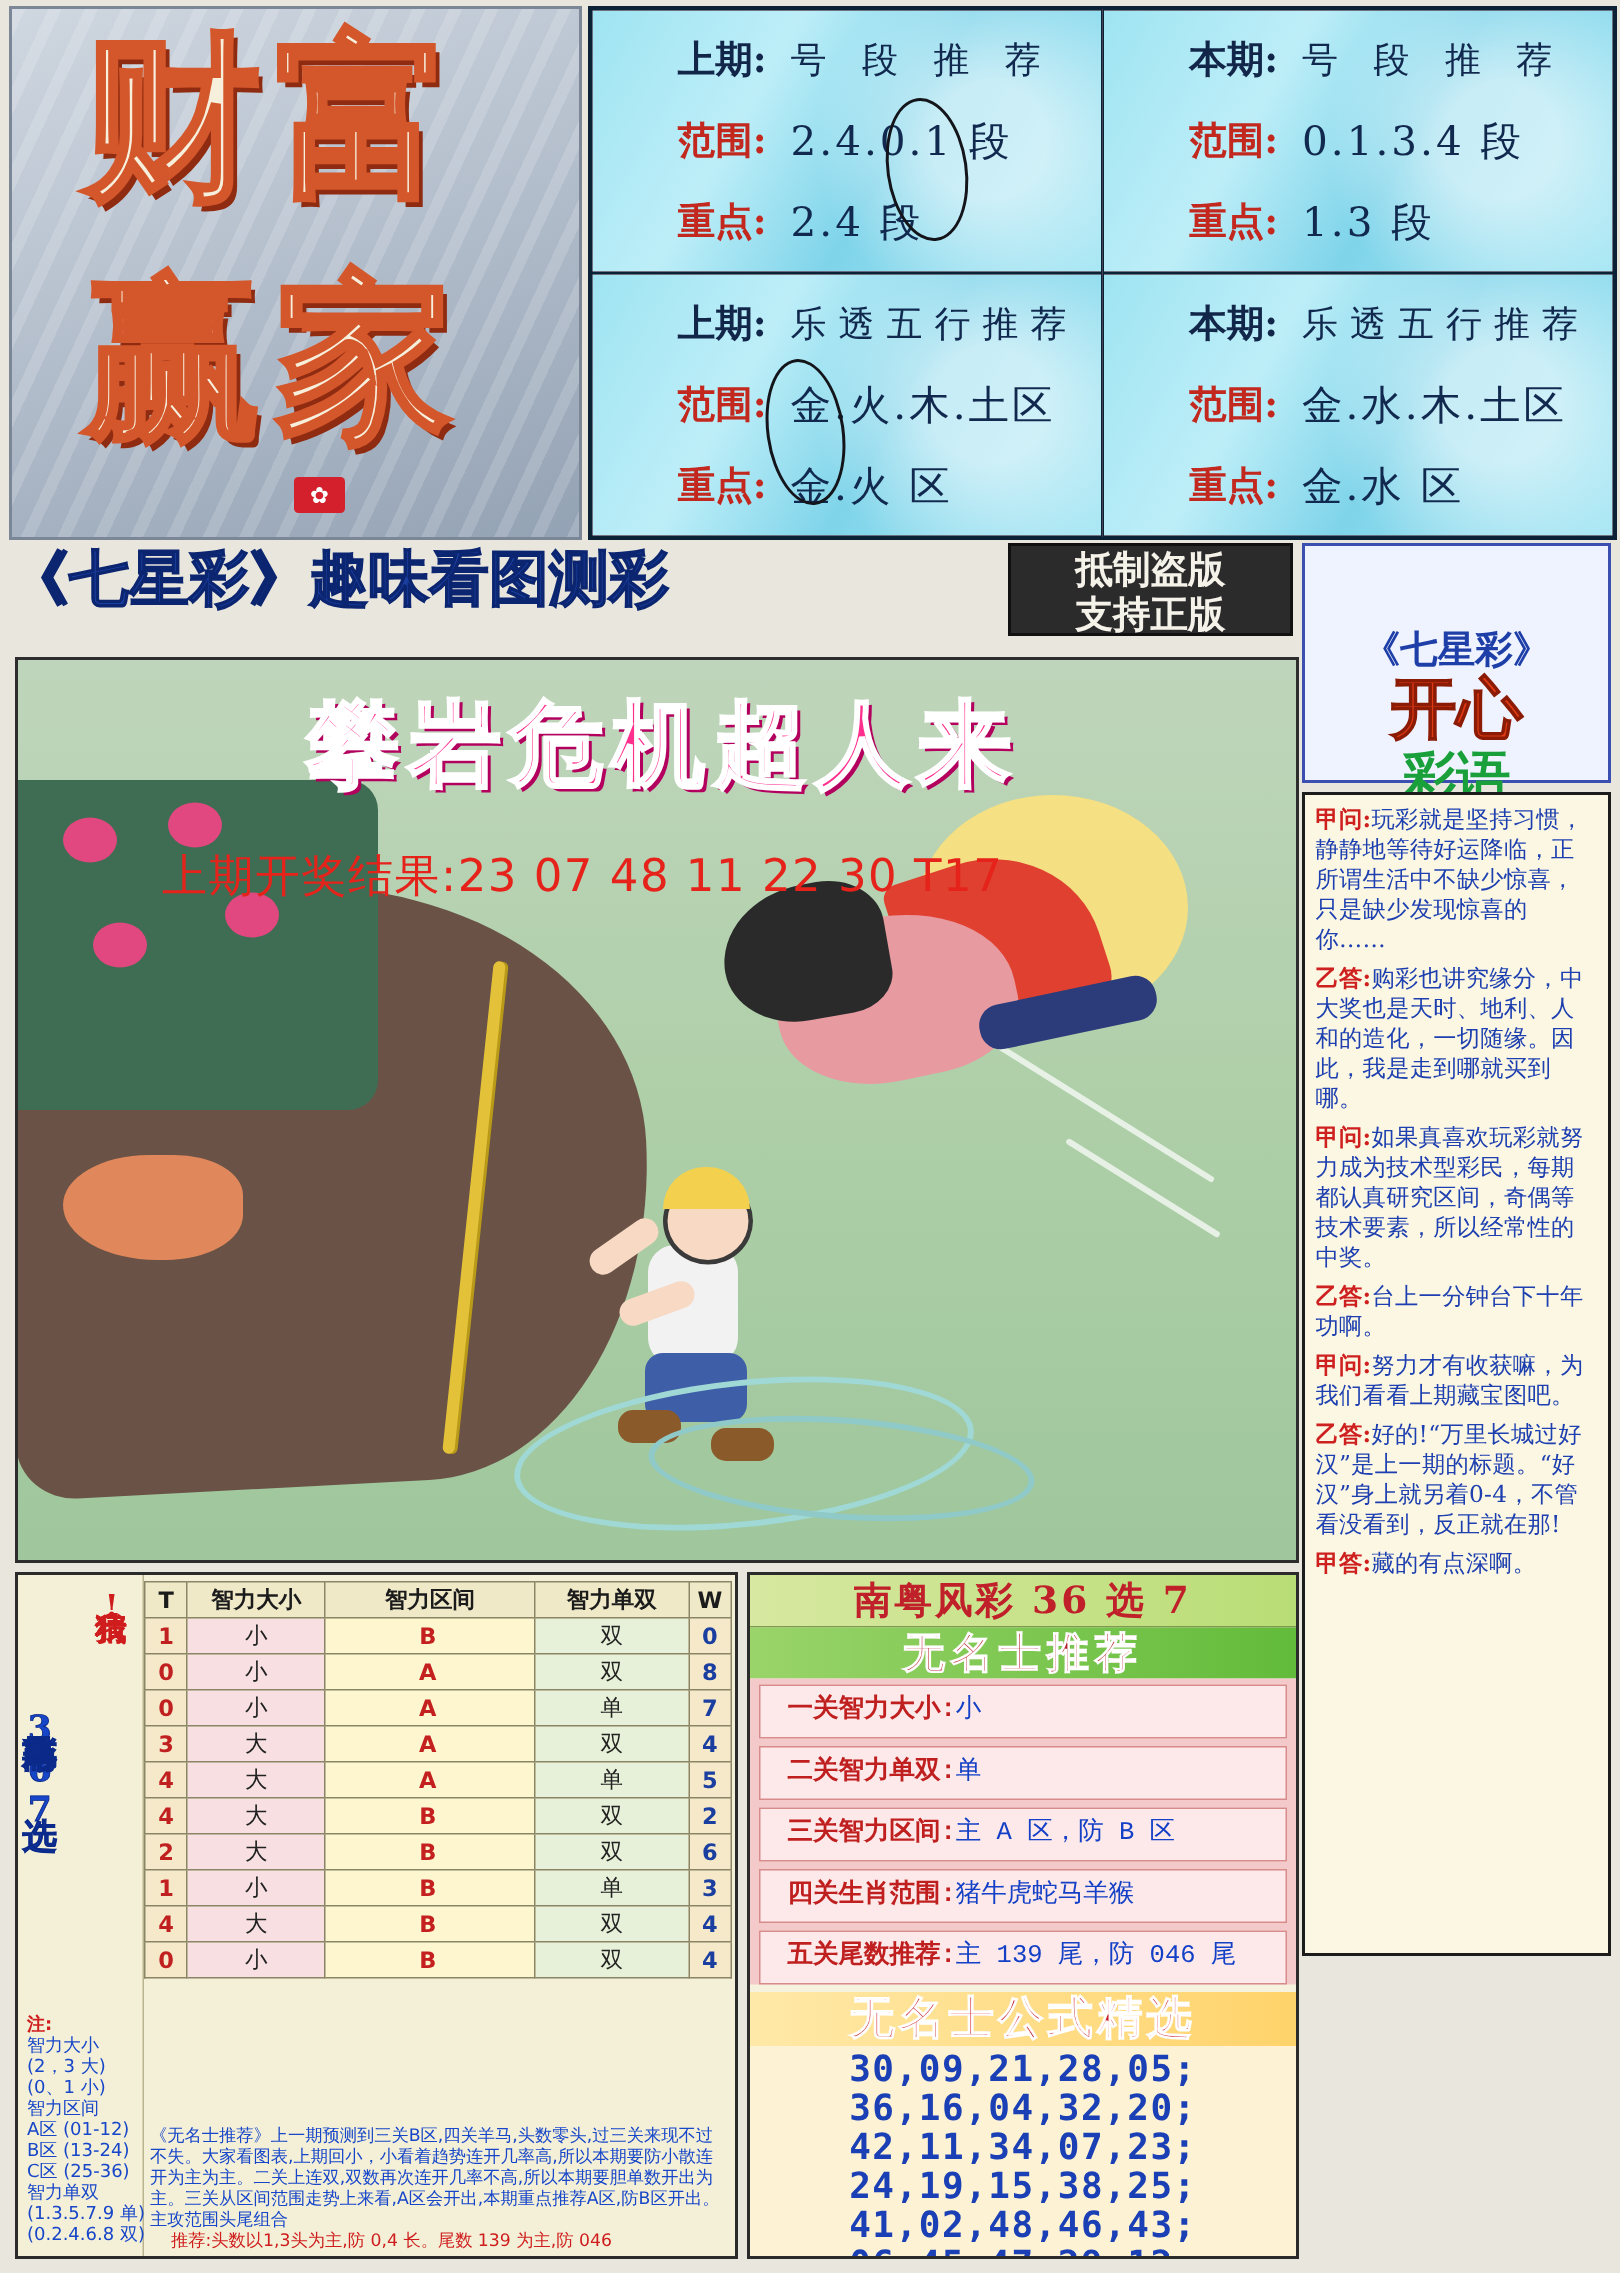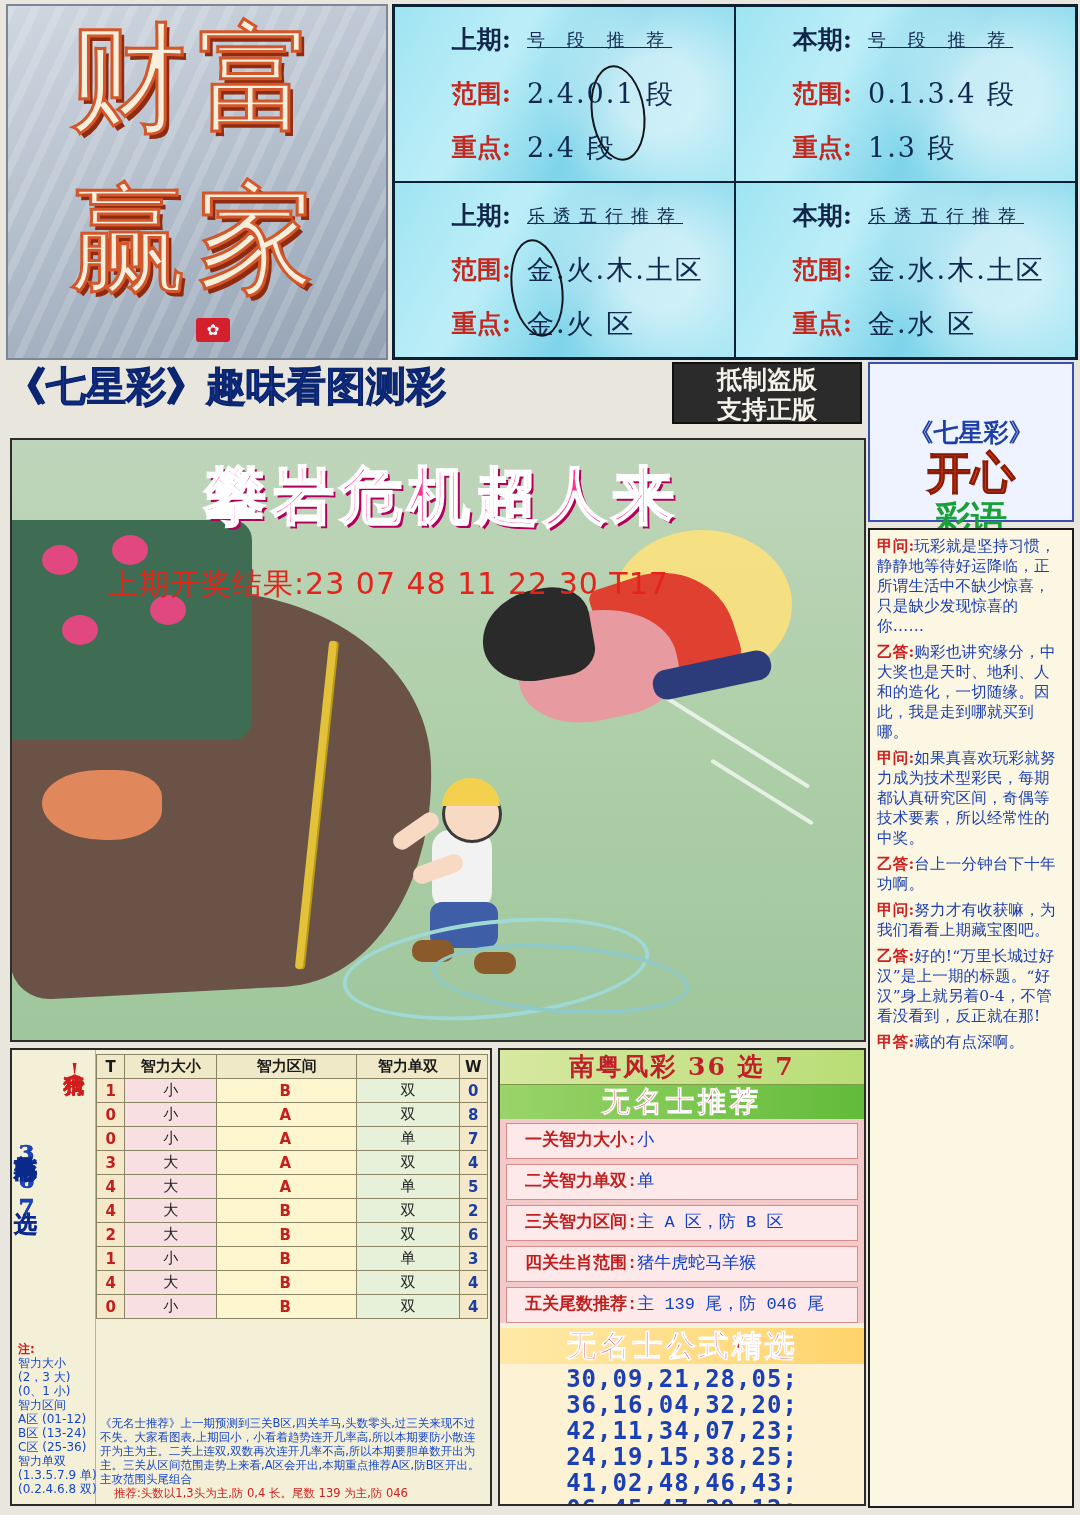--- a/index.html
+++ b/index.html
@@ -17,27 +17,28 @@
     position:absolute;left:6px;top:4px;width:378px;height:352px;
     background:linear-gradient(160deg,#cfd7e0 0%,#b9c3d0 40%,#93a2b4 100%);
     border:2px solid #7b8796;
     overflow:hidden;
   }
   .logo-box:after{
     content:"";position:absolute;inset:0;
     background:repeating-linear-gradient(115deg,rgba(255,255,255,.16) 0 8px,rgba(0,0,0,0) 8px 22px);
   }
   .logo-word{
-    position:absolute;width:100%;text-align:center;
+    position:absolute;width:100%;
     font-family:"DejaVu Serif","Liberation Serif",serif;
-    font-weight:normal;letter-spacing:10px;
+    font-weight:bold;letter-spacing:10px;
     color:#f6efdc;
     -webkit-text-stroke:3px #d4562b;
     text-shadow:4px 5px 0 #8e2b10, 0 0 2px #ffd9a0;
     z-index:3;
+    margin-left:48px;
   }
   .logo-word.l1{top:12px;font-size:118px;line-height:120px;}
   .logo-word.l2{top:172px;font-size:118px;line-height:120px;}
   .flag{
     position:absolute;left:188px;top:312px;width:34px;height:24px;
     background:#d4202c;border-radius:3px;z-index:4;
     display:flex;align-items:center;justify-content:center;
     color:#fff;font-size:15px;
   }
 
@@ -56,21 +57,21 @@
   .rec-lbl{
     width:108px;flex:none;text-align:right;padding-right:4px;
     font-family:"DejaVu Serif","Liberation Serif",serif;
     font-size:25px;color:#12264a;font-weight:bold;
   }
   .rec-lbl.red{color:#c3281f;}
   .rec-val{
     flex:1;font-family:"DejaVu Serif","Liberation Serif",serif;
     font-size:27px;color:#11294e;letter-spacing:2px;padding-left:12px;
   }
-  .rec-val.title{font-size:18px;letter-spacing:8px;text-decoration:underline;}
+  .rec-val.title{font-size:24px;letter-spacing:8px;}
   .circle-mark{
     position:absolute;border:2.5px solid #14141b;border-radius:50%;
     width:44px;height:52px;transform:rotate(-8deg);pointer-events:none;
   }
 
   
   .banner{position:absolute;left:6px;top:362px;width:660px;height:56px;}
   .banner-text{
     font-family:Liberation Mono, monospace;
     font-size:40px;font-weight:bold;color:#1b3fa0;
@@ -143,21 +144,21 @@
       border:4px solid #9fd8d4;border-radius:50%;transform:rotate(-6deg);}
   .rope-loop2{position:absolute;left:420px;top:505px;width:250px;height:60px;
       border:4px solid #8fc9c8;border-radius:50%;transform:rotate(4deg);}
   .rockshape{position:absolute;left:30px;top:330px;width:120px;height:70px;background:#e0885c;
       border-radius:50% 40% 45% 55%;}
   .streak{position:absolute;width:170px;height:4px;background:rgba(255,255,255,.7);border-radius:4px;
       transform:rotate(32deg);}
 
   
   .talk{
-    position:absolute;left:868px;top:528px;width:206px;height:980px;
+    position:absolute;left:868px;top:528px;width:206px;height:776px;
     background:#fbf7e2;border:2px solid #1c1c1c;box-sizing:border-box;padding:6px 7px;
     overflow:hidden;
   }
   .talk p{margin:0 0 6px 0;font-size:15.5px;line-height:20px;color:#1d3fb0;
     font-family:"DejaVu Serif","Liberation Serif",serif;letter-spacing:.2px;}
   .talk p .spk{color:#cf2020;font-weight:bold;}
 
   
   .bl-box{
     position:absolute;left:10px;top:1048px;width:482px;height:458px;

